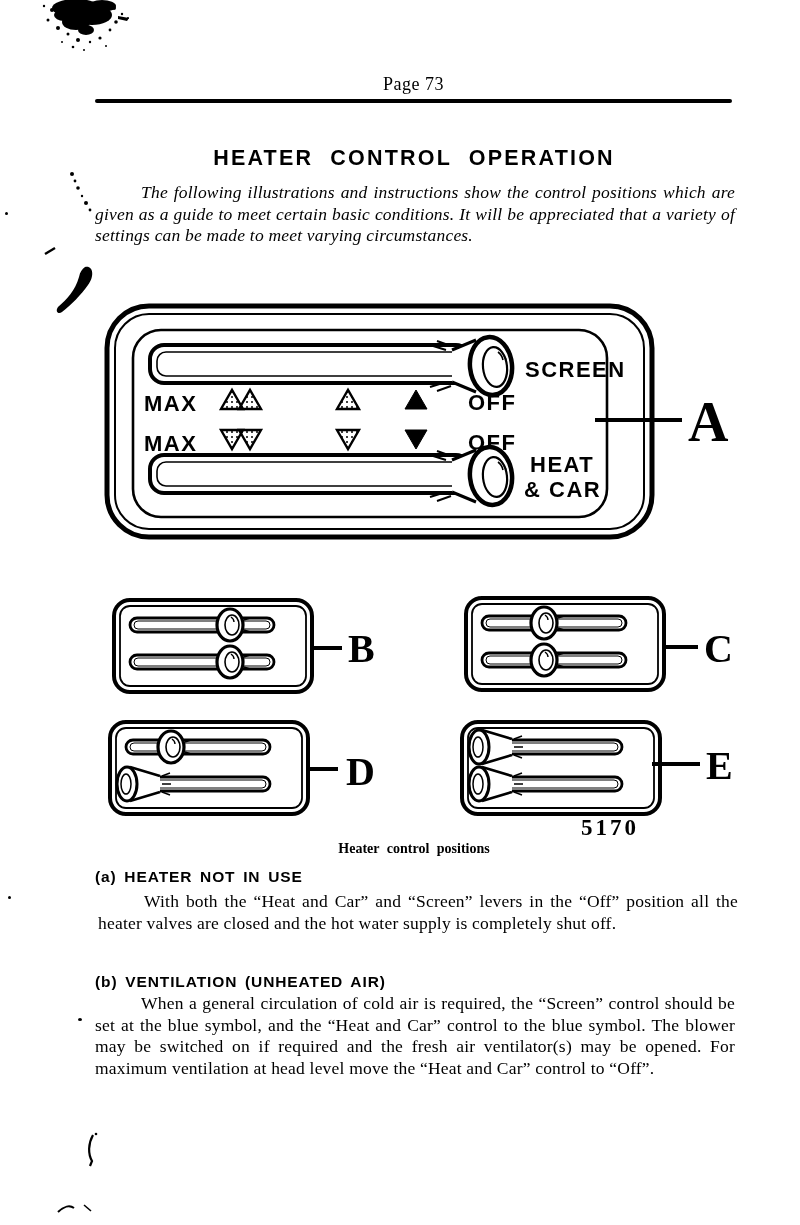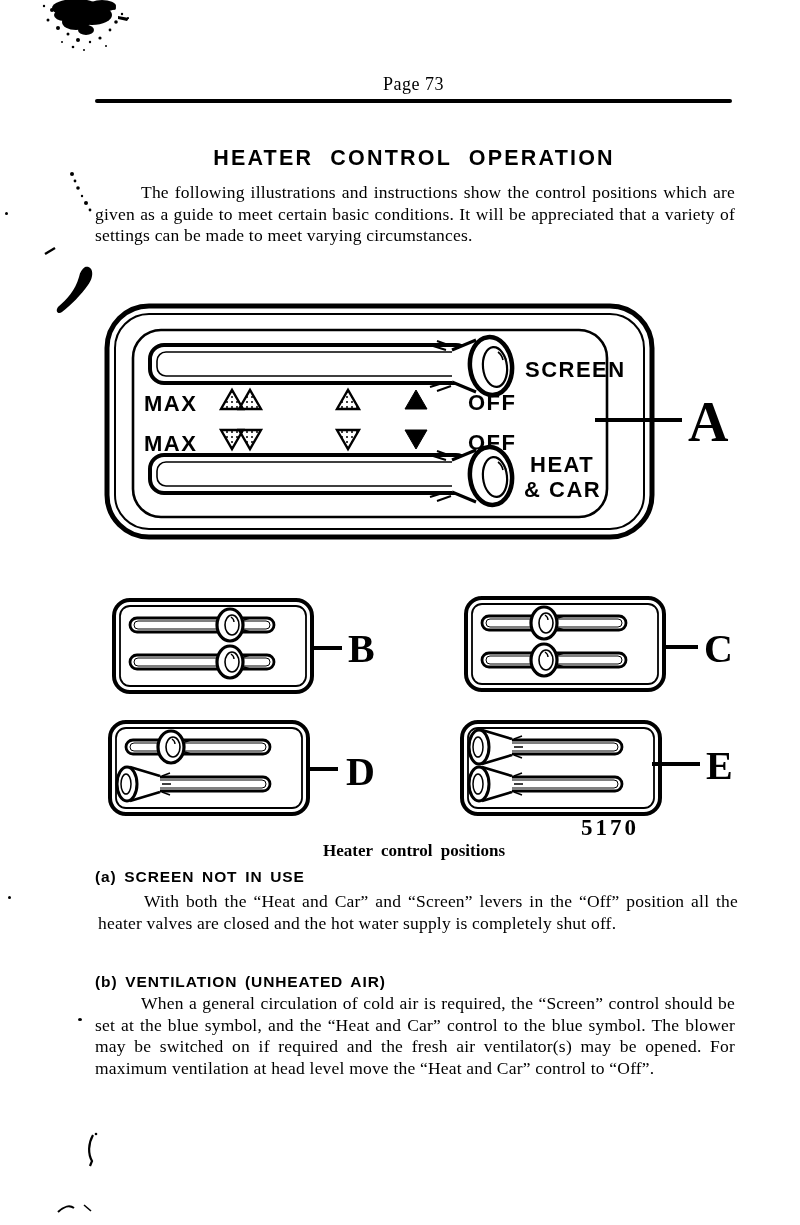--- a/index.html
+++ b/index.html
@@ -17,21 +17,21 @@
     font-size:21.5px;letter-spacing:2.2px;word-spacing:9px;text-align:center;
   }
   .para{
     font-size:17.5px;line-height:21.6px;text-align:justify;
     text-indent:46px;letter-spacing:.2px;
   }
   .sec-head{
     font-family:"Liberation Sans",sans-serif;font-weight:bold;
     font-size:15.5px;letter-spacing:.9px;word-spacing:2.5px;
   }
-  .fig-caption{font-weight:bold;font-size:17px;text-align:center;word-spacing:4px;}
+  .fig-caption{font-weight:bold;font-size:14px;text-align:center;word-spacing:4px;}
   .fig-num{font-weight:bold;font-size:23px;letter-spacing:3px;text-align:center;}
   .ln{fill:none;stroke:#000;}
   .knob{fill:#fff;stroke:#000;}
   .hatch-tri{fill:url(#dotfill);stroke:#000;stroke-width:2.4;}
   .solid-tri{fill:#000;stroke:#000;stroke-width:1;}
   .lbl{font:bold 22px "Liberation Sans",sans-serif;letter-spacing:1.5px;fill:#000;}
   .fig-letter{font:bold 40px "Liberation Serif",serif;fill:#000;}
   .fig-letter-lg{font:bold 56px "Liberation Serif",serif;fill:#000;}
   .ptr{stroke:#000;stroke-width:4;}
 </style>
@@ -88,21 +88,21 @@
 
 <div class="abs" style="left:5px;top:212px;width:3px;height:3px;background:#000;border-radius:50%"></div>
 <div class="abs" style="left:8px;top:896px;width:3px;height:3px;background:#000;border-radius:50%"></div>
 <div class="abs" style="left:78px;top:1018px;width:4px;height:3px;background:#000;border-radius:50%"></div>
 
 <div class="abs page-label" style="left:95px;top:74px;width:637px;">Page 73</div>
 <div class="abs rule" style="left:95px;top:99px;width:637px;"></div>
 
 <div class="abs doc-title" style="left:95px;top:146px;width:638px;">HEATER CONTROL OPERATION</div>
 
-<p class="abs para" style="left:95px;top:182px;width:640px;margin:0;">The following illustrations and instructions show the control positions which are given as a guide to meet certain basic conditions. It will be appreciated that a variety of settings can be made to meet varying circumstances.</p>
+<p class="abs para" style="left:95px;top:182px;width:640px;margin:0;font-style:italic;">The following illustrations and instructions show the control positions which are given as a guide to meet certain basic conditions. It will be appreciated that a variety of settings can be made to meet varying circumstances.</p>
 
 <svg class="abs" style="left:100px;top:300px" width="630" height="245" viewBox="0 0 630 245">
   <defs>
     <pattern id="dotfill" patternUnits="userSpaceOnUse" width="5" height="5">
       <circle cx="2" cy="2" r="1" fill="#000"></circle>
     </pattern>
   </defs>
 
   <rect class="ln" x="7" y="6" width="545" height="231" rx="42" stroke-width="5"></rect>
   <rect class="ln" x="15" y="14" width="529" height="215" rx="34" stroke-width="2"></rect>
@@ -239,21 +239,21 @@
     <ellipse class="ln" cx="20" cy="65" rx="5" ry="10" stroke-width="1.5"></ellipse>
     <path class="ln" d="M56,57 l8,-3 M56,65 l9,0 M56,73 l8,3" stroke-width="1.4"></path>
   </g>
   <line class="ptr" x1="194" y1="45" x2="242" y2="45"></line>
   <text class="fig-letter" x="248" y="60">E</text>
 </svg>
 
 <div class="abs fig-num" style="left:555px;top:815px;width:110px;">5170</div>
 <div class="abs fig-caption" style="left:95px;top:841px;width:638px;">Heater control positions</div>
 
-<div class="abs sec-head" style="left:95px;top:868px;width:640px;">(a) SCREEN NOT IN USE</div>
+<div class="abs sec-head" style="left:95px;top:868px;width:640px;">(a) HEATER NOT IN USE</div>
 <p class="abs para" style="left:95px;top:888px;width:640px;margin:3px;">With both the “Heat and Car” and “Screen” levers in the “Off” position all the heater valves are closed and the hot water supply is completely shut off.</p>
 
 <div class="abs sec-head" style="left:95px;top:973px;width:640px;">(b) VENTILATION (UNHEATED AIR)</div>
 <p class="abs para" style="left:95px;top:993px;width:640px;margin:0;">When a general circulation of cold air is required, the “Screen” control should be set at the blue symbol, and the “Heat and Car” control to the blue symbol.  The blower may be switched on if required and the fresh air ventilator(s) may be opened.  For maximum ventilation at head level move the “Heat and Car” control to “Off”.</p>
 
 <svg class="abs" style="left:84px;top:1132px" width="16" height="38" viewBox="0 0 16 38">
   <path d="M9,3 C4,12 4,22 8,29 l-2,5" stroke="#000" stroke-width="2.2" fill="none"></path>
   <circle cx="12" cy="2" r="1.3" fill="#000"></circle>
 </svg>
 <svg class="abs" style="left:54px;top:1200px" width="46" height="16" viewBox="0 0 46 16">

